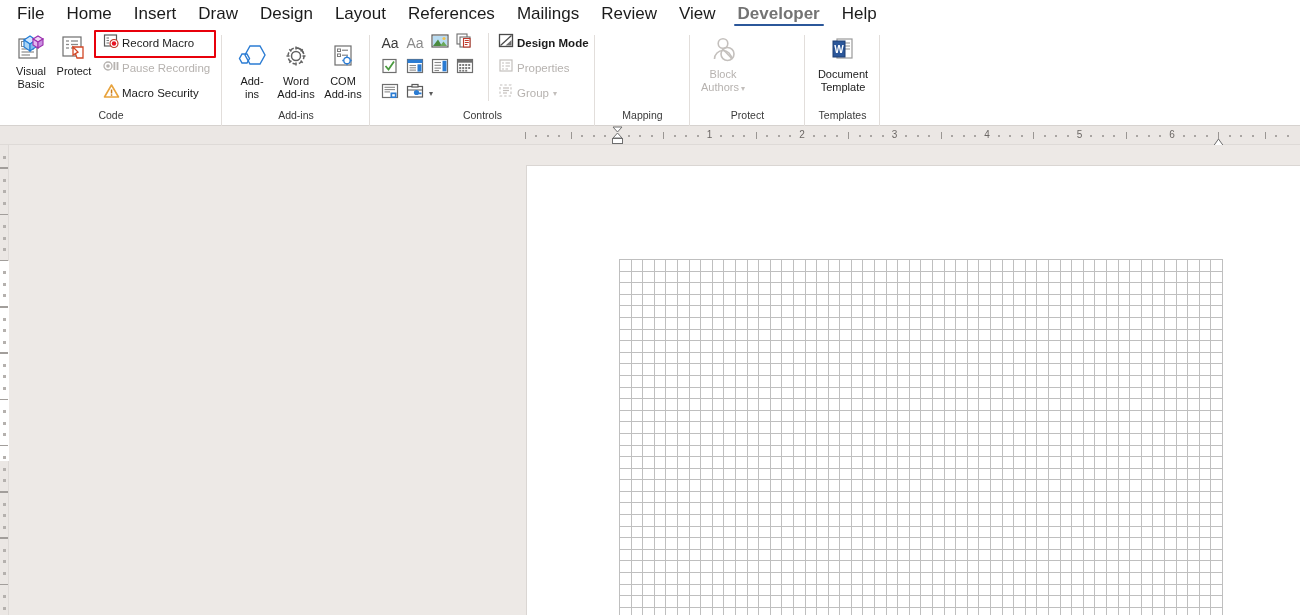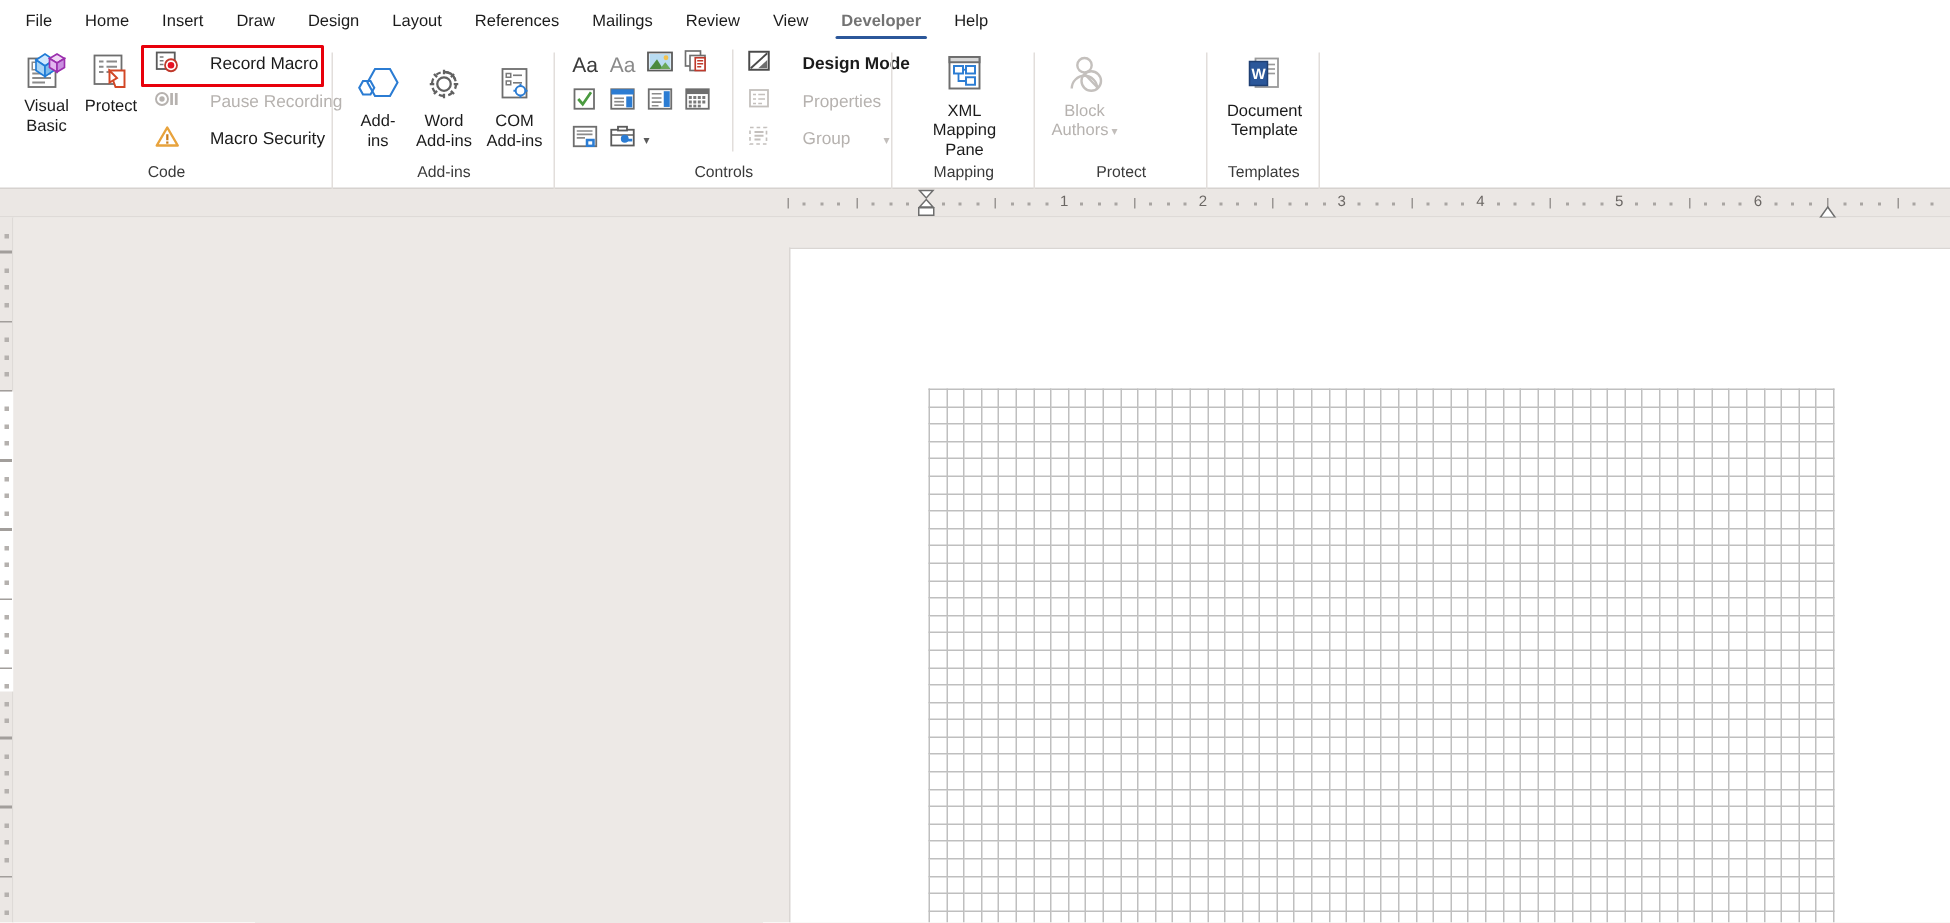--- a/index.html
+++ b/index.html
@@ -14,21 +14,21 @@
 
   
   .tabbar {
     position: absolute; left: 0; top: 0; width: 1300px; height: 29px;
     background: #ffffff;
     display: flex; align-items: center;
     padding-left: 6px;
   }
   .tab {
     position: relative;
-    font-size: 11px; color: #1b1b1b;
+    font-size: 17px; color: #1b1b1b;
     padding: 4px 11px 5px 11px;
     white-space: nowrap;
     line-height: 16px;
     cursor: default;
   }
   .tab.active { font-weight: bold; color: #737373; }
   .tab.active::after {
     content: ""; position: absolute; left: 7px; right: 7px; bottom: 1px;
     height: 2.5px; background: #2b579a; border-radius: 1px;
   }
@@ -62,21 +62,21 @@
   .bigbtn .ic { height: 32px; display: flex; align-items: center; justify-content: center; }
   .bigbtn .lbl {
     font-size: 11px; color: #1b1b1b; text-align: center; line-height: 13px;
     margin-top: 2px;
   }
   .bigbtn.dis .lbl { color: #b6b2af; }
 
   
   .smallbtn {
     position: absolute; height: 22px;
-    display: flex; align-items: center; gap: 20px;
+    display: flex; align-items: center; gap: 2px;
     padding: 0 3px;
     cursor: default; white-space: nowrap;
   }
   .smallbtn .lbl { font-size: 11.5px; color: #1b1b1b; line-height: 14px; }
   .smallbtn.dis .lbl { color: #b6b2af; }
   .caret { font-size: 8px; color: #5a5a5a; margin-left: 2px; }
   .caret.dis { color: #c2bebb; }
 
   .iconcell {
     position: absolute; width: 24px; height: 22px;
@@ -464,39 +464,20 @@
           <span class="lbl">Group</span>
           <span class="caret dis">▾</span>
         </div>
 
       </div>
       <div class="group-label">Controls</div>
     </div>
     <div class="group-sep" style="left:594px;"></div>
 
     <div class="group" style="left:595px; width:95px;">
-      <div class="group-body">
-        <div class="bigbtn" style="left:20px; top:5px; width:56px;">
-          <span class="ic">
-            <svg width="30" height="28" viewBox="0 0 30 28">
-              <rect x="5" y="2" width="20" height="21" fill="#ffffff" stroke="#6e6e6e" stroke-width="1.3"></rect>
-              <rect x="5" y="2" width="20" height="3.5" fill="#d8d8d8" stroke="#6e6e6e" stroke-width="1.3"></rect>
-              <rect x="8" y="8" width="6" height="5" fill="none" stroke="#2b7cd3" stroke-width="1.3"></rect>
-              <rect x="16" y="8" width="6" height="5" fill="none" stroke="#2b7cd3" stroke-width="1.3"></rect>
-              <rect x="16" y="15.5" width="6" height="5" fill="none" stroke="#2b7cd3" stroke-width="1.3"></rect>
-              <path d="M11 13 L11 18 L16 18" fill="none" stroke="#2b7cd3" stroke-width="1.2"></path>
-              <line x1="14" y1="10.5" x2="16" y2="10.5" stroke="#2b7cd3" stroke-width="1.2"></line>
-            </svg>
-          </span>
-          <span class="lbl">
-            <span>XML Mapping</span><br>
-            <span>Pane</span>
-          </span>
-        </div>
-      </div>
       <div class="group-label">Mapping</div>
     </div>
     <div class="group-sep" style="left:689px;"></div>
 
     <div class="group" style="left:690px; width:115px;">
       <div class="group-body">
 
         <div class="bigbtn dis" style="left:6px; top:5px;">
           <span class="ic">
             <svg width="30" height="28" viewBox="0 0 30 28">

